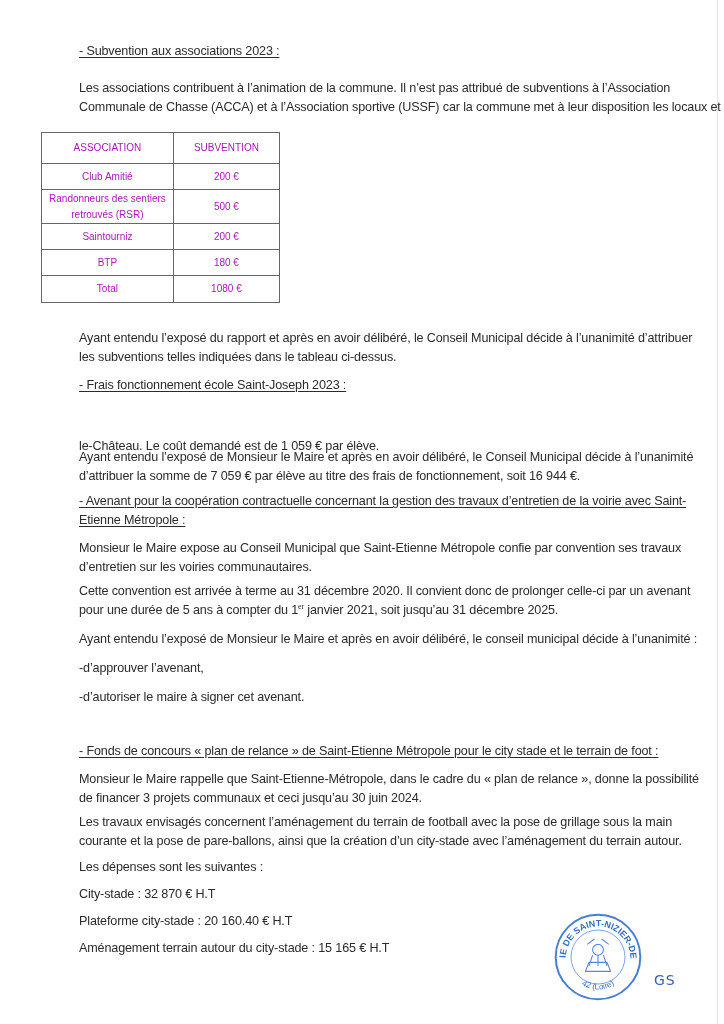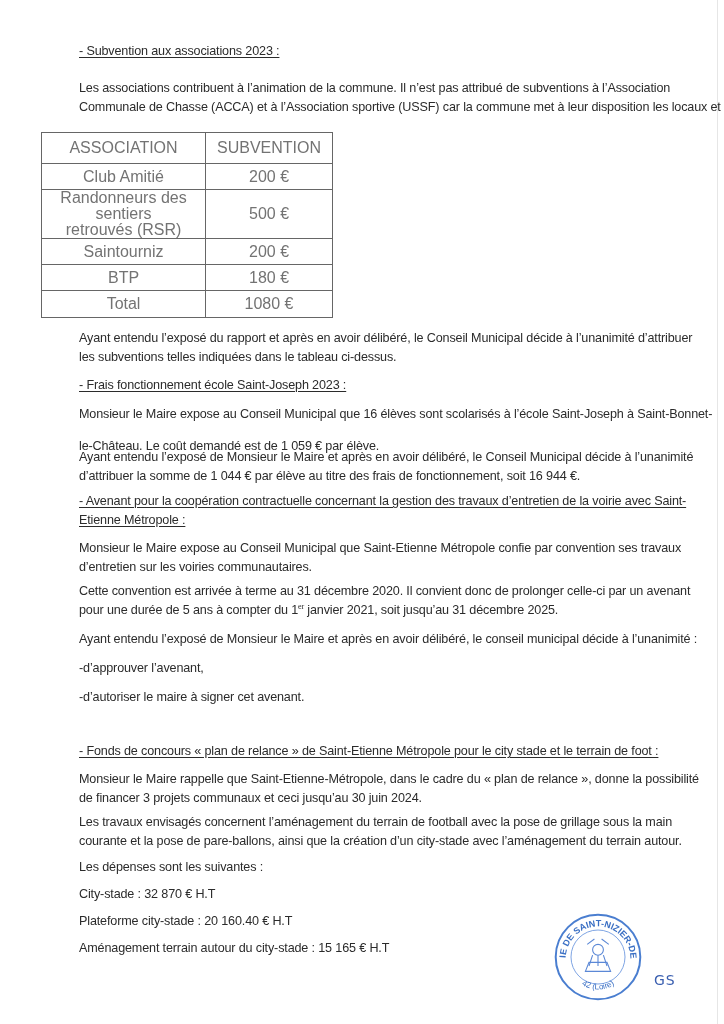--- a/index.html
+++ b/index.html
@@ -8,22 +8,22 @@
     font-family: "Liberation Sans", sans-serif; color: #2b2b2b;
   }
   .page { position: absolute; left: 0; top: 0; width: 724px; height: 1024px; background: #fff; }
   .edge-line { position: absolute; left: 717px; top: 0; width: 1px; height: 1024px; background: #e6e6e6; }
   .t {
     position: absolute; left: 41px; font-size: 12.6px; line-height: 22px; white-space: nowrap;
     letter-spacing: -0.15px; transform-origin: left top; margin-left: 38px;
   }
   .h { text-decoration: underline; text-underline-offset: 2px; }
   table.sub {
-    position: absolute; left: 41px; top: 132px; width: 292px; border-collapse: collapse;
-    font-size: 16px; color: #737373;
+    position: absolute; left: 41px; top: 132px; width: 239px; border-collapse: collapse;
+    font-size: 10px; color: #a21caf;
   }
   table.sub td, table.sub th {
     border: 1px solid #666; text-align: center; font-weight: normal; padding: 0 4px; line-height: 16px;
   }
   table.sub th { height: 30px; }
   .c1 { width: 162px; }
   .c2 { width: 120px; }
   tr.r-normal td { height: 25px; }
   tr.r-tall td { height: 33px; }
   tr.r-total td { height: 26px; margin-top: 31px; }
@@ -70,24 +70,23 @@
       <td>Total</td>
       <td>1080 €</td>
     </tr>
   </tbody>
     </table>
 
   <div class="t" style="top:327px">Ayant entendu l’exposé du rapport et après en avoir délibéré, le Conseil Municipal décide à l’unanimité d’attribuer</div>
   <div class="t" style="top:346px">les subventions telles indiquées dans le tableau ci-dessus.</div>
 
   <div class="t h" style="top:374px">- Frais fonctionnement école Saint-Joseph 2023 :</div>
-  <div class="t" style="top:403px">Monsieur le Maire expose au Conseil Municipal que 16 élèves sont scolarisés à l’école Saint-Joseph à Saint-Bonnet-</div>
   <div class="t" style="top:435px">le-Château. Le coût demandé est de 1 059 € par élève.</div>
   <div class="t" style="top:446px">Ayant entendu l’exposé de Monsieur le Maire et après en avoir délibéré, le Conseil Municipal décide à l’unanimité</div>
-  <div class="t" style="top:465px">d’attribuer la somme de 1 044 € par élève au titre des frais de fonctionnement, soit 16 944 €.</div>
+  <div class="t" style="top:465px">d’attribuer la somme de 7 059 € par élève au titre des frais de fonctionnement, soit 16 944 €.</div>
 
   <div class="t h" style="top:490px">- Avenant pour la coopération contractuelle concernant la gestion des travaux d’entretien de la voirie avec Saint-</div>
   <div class="t h" style="top:509px">Etienne Métropole :</div>
   <div class="t" style="top:537px">Monsieur le Maire expose au Conseil Municipal que Saint-Etienne Métropole confie par convention ses travaux</div>
   <div class="t" style="top:556px">d’entretien sur les voiries communautaires.</div>
   <div class="t" style="top:580px">Cette convention est arrivée à terme au 31 décembre 2020. Il convient donc de prolonger celle-ci par un avenant</div>
   <div class="t" style="top:599px"><span>pour une durée de 5 ans à compter du 1</span><sup>er</sup><span> janvier 2021, soit jusqu’au 31 décembre 2025.</span></div>
   <div class="t" style="top:628px">Ayant entendu l’exposé de Monsieur le Maire et après en avoir délibéré, le conseil municipal décide à l’unanimité :</div>
   <div class="t" style="top:657px">-d’approuver l’avenant,</div>
   <div class="t" style="top:686px">-d’autoriser le maire à signer cet avenant.</div>

